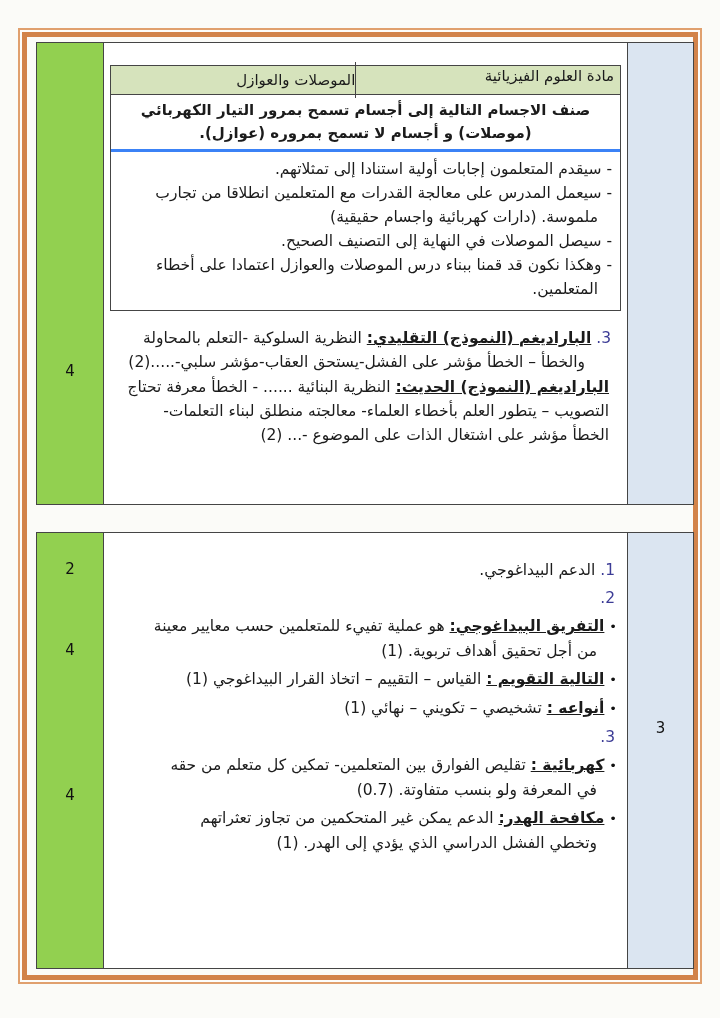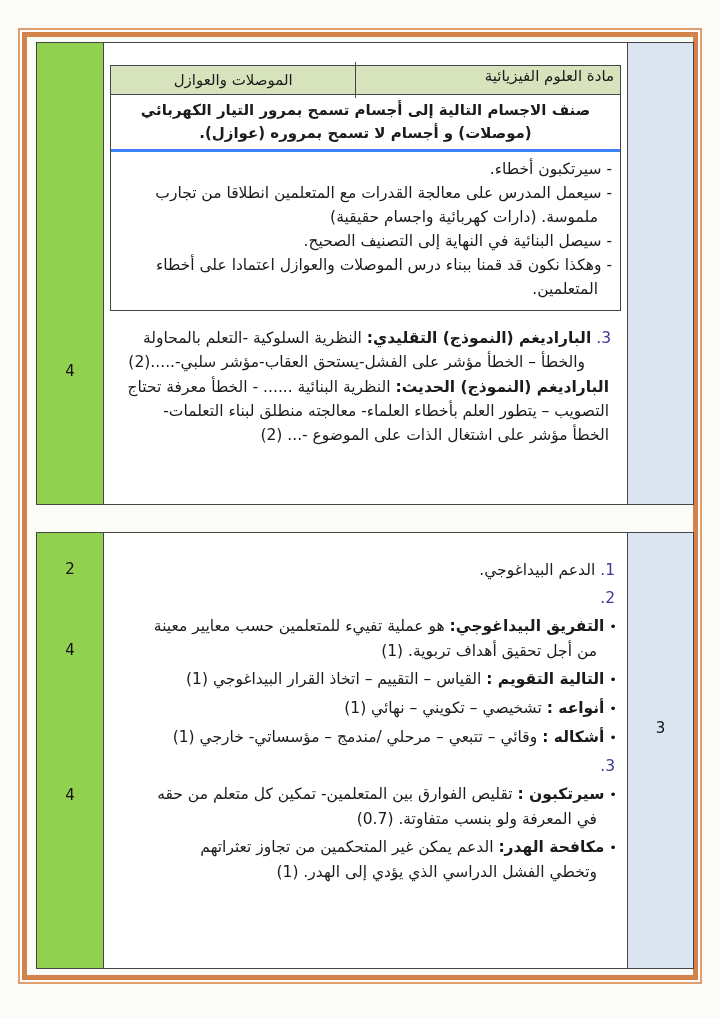--- a/index.html
+++ b/index.html
@@ -30,31 +30,31 @@
   .content-col{flex:1;background:#ffffff;}
   .score-val,.qnum-val{
     position:absolute;right:0;width:100%;text-align:center;
     font-size:15px;color:#111;
   }
   
   .content1{padding:22px 6px 0 6px;font-size:15.5px;line-height:24px;}
   .inner-table{border:1px solid #454545;}
   .ht-head{display:flex;background:#d6e3bc;border-bottom:1px solid #454545;height:28px;align-items:center;font-size:15px;}
   .ht-subject{width:52%;box-sizing:border-box;padding-right:6px;border-left:1px solid #454545;height:36px;line-height:28px;}
-  .ht-lesson{width:48%;text-align:center;height:28px;line-height:28px;}
+  .ht-lesson{width:48%;height:28px;line-height:28px;}
   .ht-question{border-bottom:3px solid #3b82f6;font-weight:bold;text-align:center;padding:4px 6px;font-size:15px;line-height:23px;}
   .ht-answers{padding:5px 8px 9px 8px;}
   .ans{padding-right:14px;text-indent:-14px;}
   
   .item3{margin:15px 10px 0 12px;}
   .item3 p{margin:0;}
   .p1{padding-right:26px;text-indent:-26px;}
   .p2{padding-right:2px;margin-top:1px !important;}
   .lnum{color:#3c3c96;}
-  b{font-weight:bold;}
+  b{font-weight:bold;text-decoration:underline;}
   
   .content2{padding:25px 10px 0 12px;font-size:15.5px;line-height:24px;margin-left:32px;}
   .line{margin-bottom:4px;}
   .line.bullet{padding-right:20px;text-indent:-20px;}
   .line.num{padding-right:18px;text-indent:-16px;}
   .line.num .marker{color:#3c3c96;}
   .line.bullet .marker{color:#111;font-size:13px;}
 </style>
 </head>
 <body>
@@ -65,23 +65,23 @@
   <section class="sheet sec1">
     <div class="col qnum-col"></div>
     <div class="col content-col content1">
       <div class="inner-table">
         <div class="ht-head">
           <div class="ht-subject">مادة العلوم الفيزيائية</div>
           <div class="ht-lesson">الموصلات والعوازل</div>
         </div>
         <div class="ht-question">صنف الاجسام التالية إلى أجسام تسمح بمرور التيار الكهربائي (موصلات) و أجسام لا تسمح بمروره (عوازل).</div>
         <div class="ht-answers">
-          <div class="ans">- سيرتكبون أخطاء.</div>
+          <div class="ans">- سيقدم المتعلمون إجابات أولية استنادا إلى تمثلاتهم.</div>
           <div class="ans">- سيعمل المدرس على معالجة القدرات مع المتعلمين انطلاقا من تجارب ملموسة. (دارات كهربائية واجسام حقيقية)</div>
-          <div class="ans">- سيصل البنائية في النهاية إلى التصنيف الصحيح.</div>
+          <div class="ans">- سيصل الموصلات في النهاية إلى التصنيف الصحيح.</div>
           <div class="ans">- وهكذا نكون قد قمنا ببناء درس الموصلات والعوازل اعتمادا على أخطاء المتعلمين.</div>
         </div>
       </div>
       <div class="item3">
         <p class="p1"><span class="lnum">3.</span>
           <b>الباراديغم (النموذج) التقليدي:</b><span> النظرية السلوكية -التعلم بالمحاولة والخطأ – الخطأ مؤشر على الفشل-يستحق العقاب-مؤشر سلبي-.....(2)</span></p>
         <p class="p2"><b>الباراديغم (النموذج) الحديث:</b><span> النظرية البنائية ...... - الخطأ معرفة تحتاج التصويب – يتطور العلم بأخطاء العلماء- معالجته منطلق لبناء التعلمات- الخطأ مؤشر على اشتغال الذات على الموضوع -... (2)</span></p>
       </div>
     </div>
     <div class="col score-col">
@@ -95,25 +95,23 @@
     </div>
     <div class="col content-col content2">
       <div class="line num"><span class="marker">1.</span><span> الدعم البيداغوجي.</span></div>
       <div class="line num"><span class="marker">2.</span><span></span></div>
       <div class="line bullet"><span class="marker">•</span>
         <b>التفريق البيداغوجي:</b><span> هو عملية تفييء للمتعلمين حسب معايير معينة من أجل تحقيق أهداف تربوية. (1)</span></div>
       <div class="line bullet"><span class="marker">•</span>
         <b>التالية التقويم :</b><span> القياس – التقييم – اتخاذ القرار البيداغوجي (1)</span></div>
       <div class="line bullet"><span class="marker">•</span>
         <b>أنواعه :</b><span> تشخيصي – تكويني – نهائي (1)</span></div>
-      <div class="line bullet"><span class="marker">•</span>
-        <b>أشكاله :</b><span> وقائي – تتبعي – مرحلي /مندمج – مؤسساتي- خارجي (1)</span></div>
       <div class="line num"><span class="marker">3.</span><span></span></div>
       <div class="line bullet"><span class="marker">•</span>
-        <b>سيرتكبون :</b><span> تقليص الفوارق بين المتعلمين- تمكين كل متعلم من حقه في المعرفة ولو بنسب متفاوتة. (0.7)</span></div>
+        <b>كهربائية :</b><span> تقليص الفوارق بين المتعلمين- تمكين كل متعلم من حقه في المعرفة ولو بنسب متفاوتة. (0.7)</span></div>
       <div class="line bullet"><span class="marker">•</span>
         <b>مكافحة الهدر:</b><span> الدعم يمكن غير المتحكمين من تجاوز تعثراتهم وتخطي الفشل الدراسي الذي يؤدي إلى الهدر. (1)</span></div>
     </div>
     <div class="col score-col">
       <span class="score-val" style="top:27px">2</span>
       <span class="score-val" style="top:108px">4</span>
       <span class="score-val" style="top:253px">4</span>
     </div>
   </section>
 </div>

